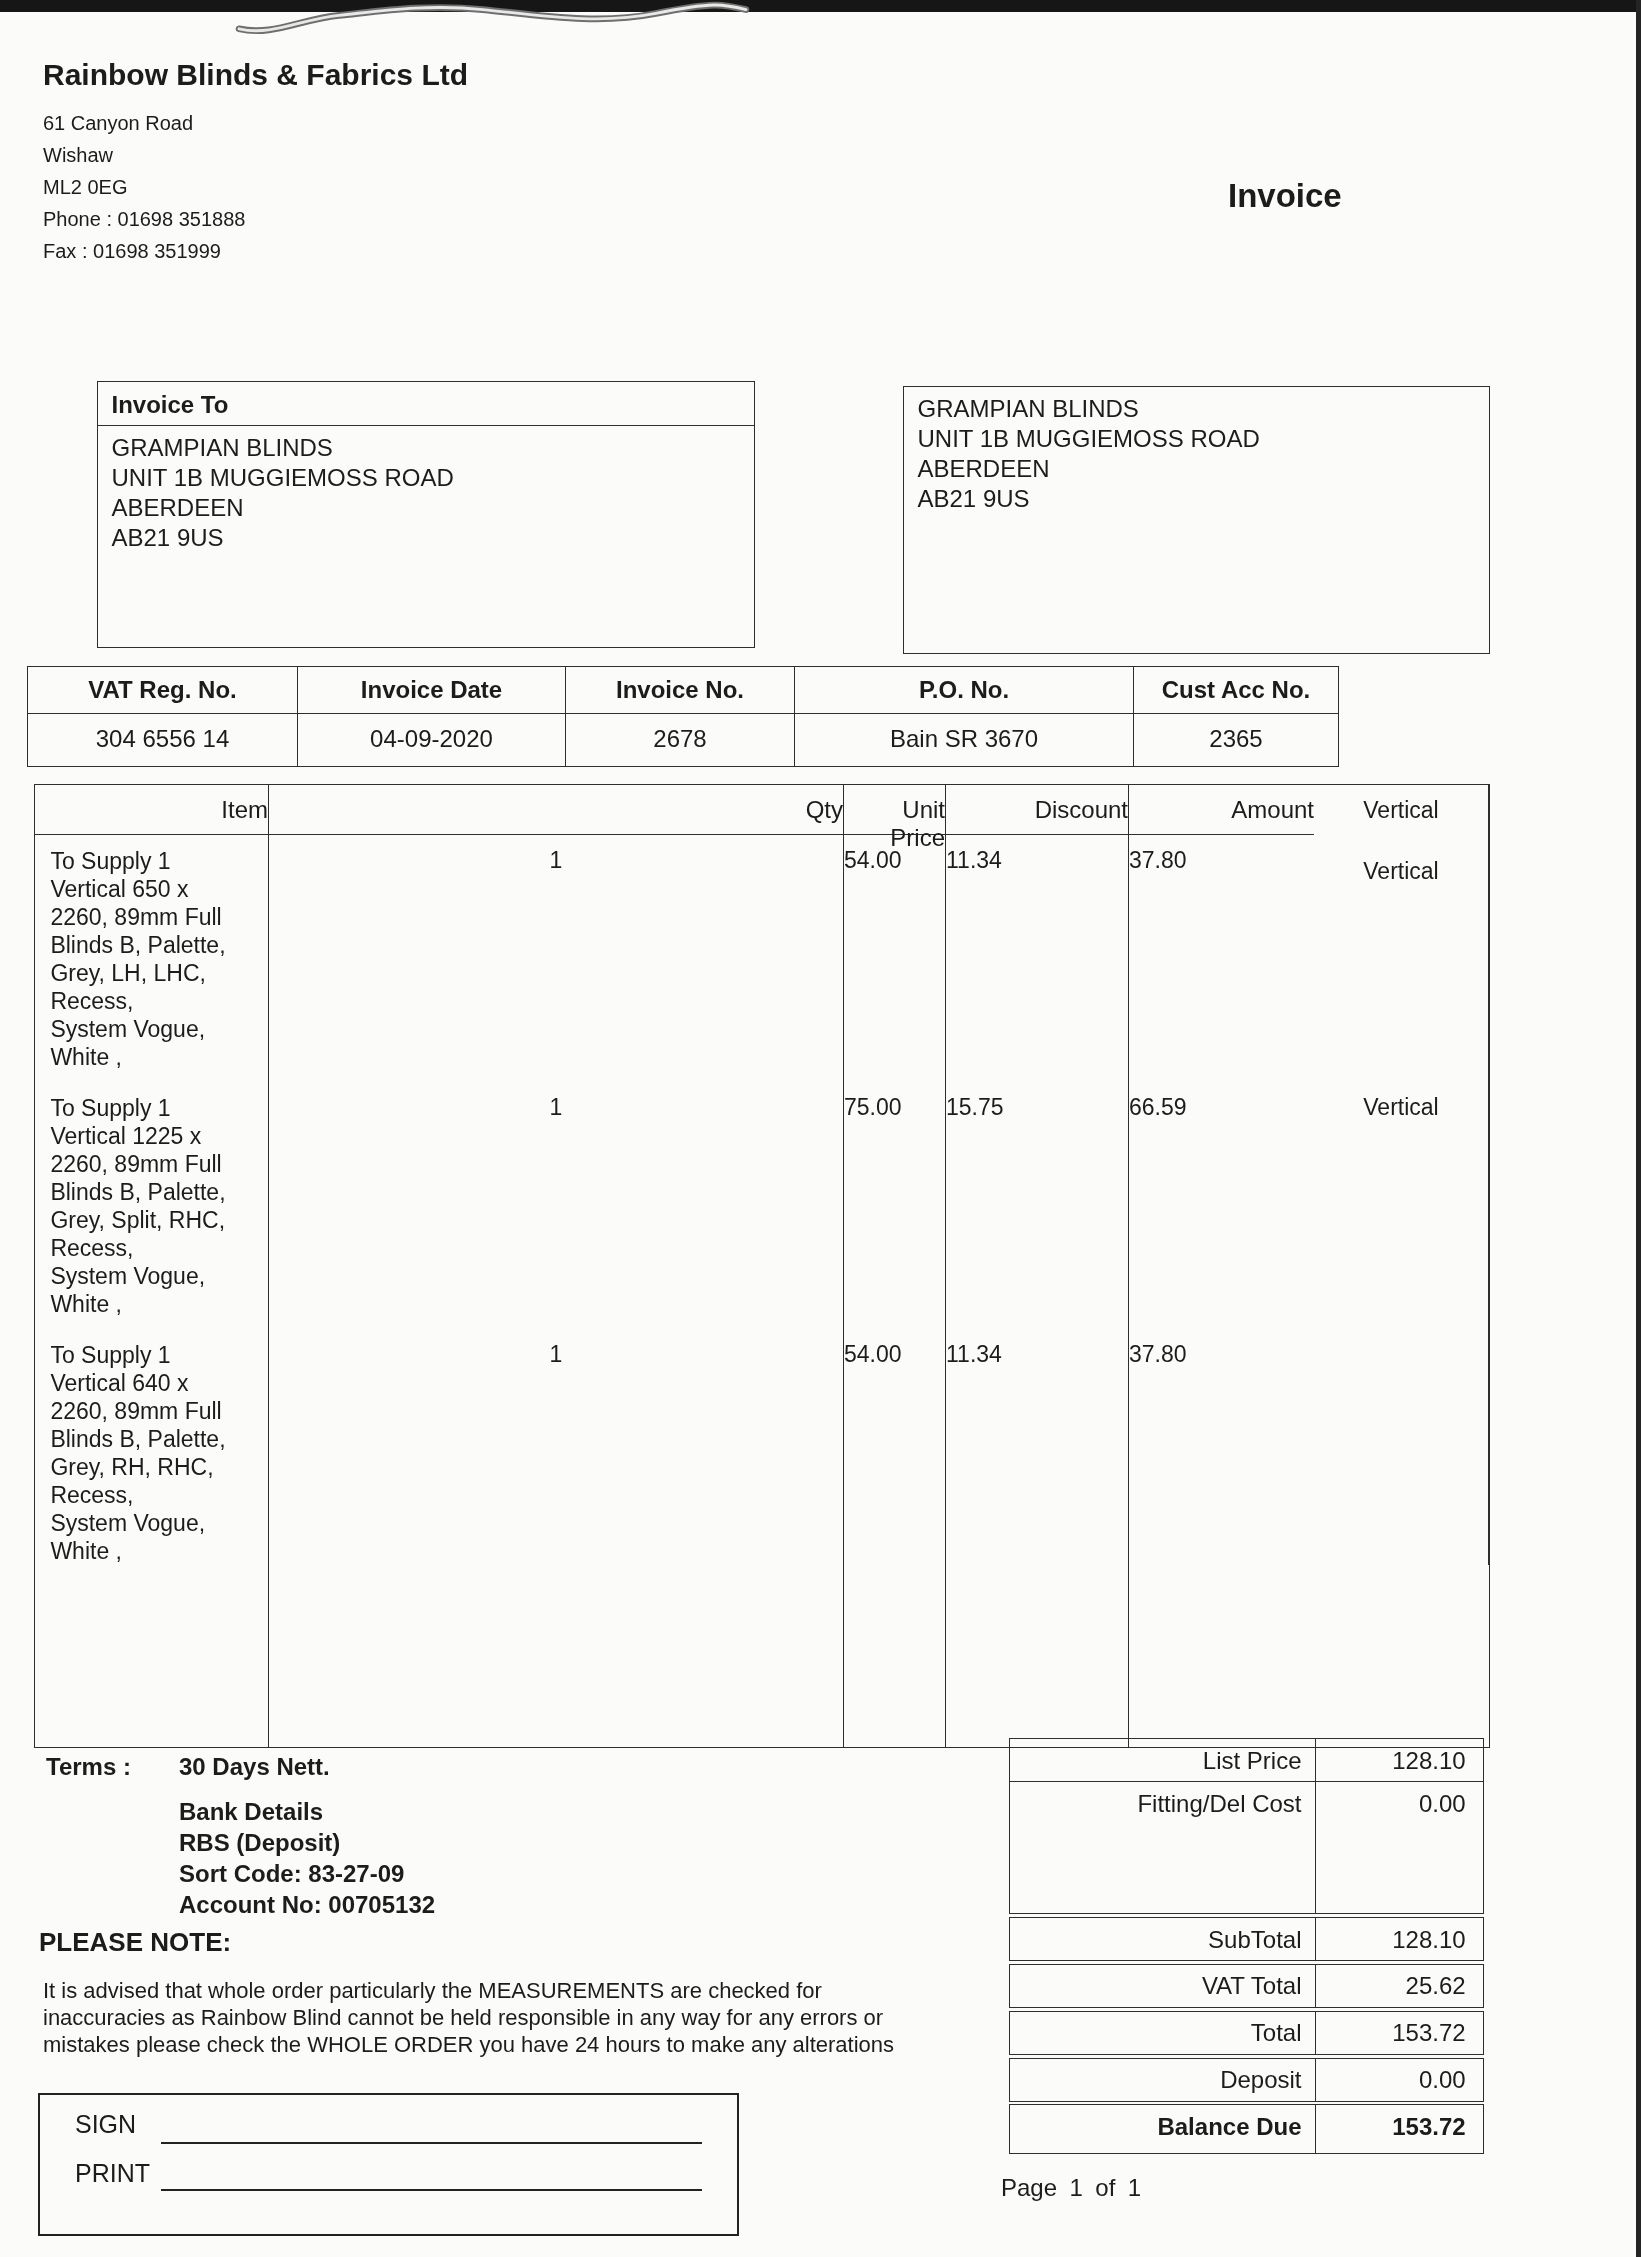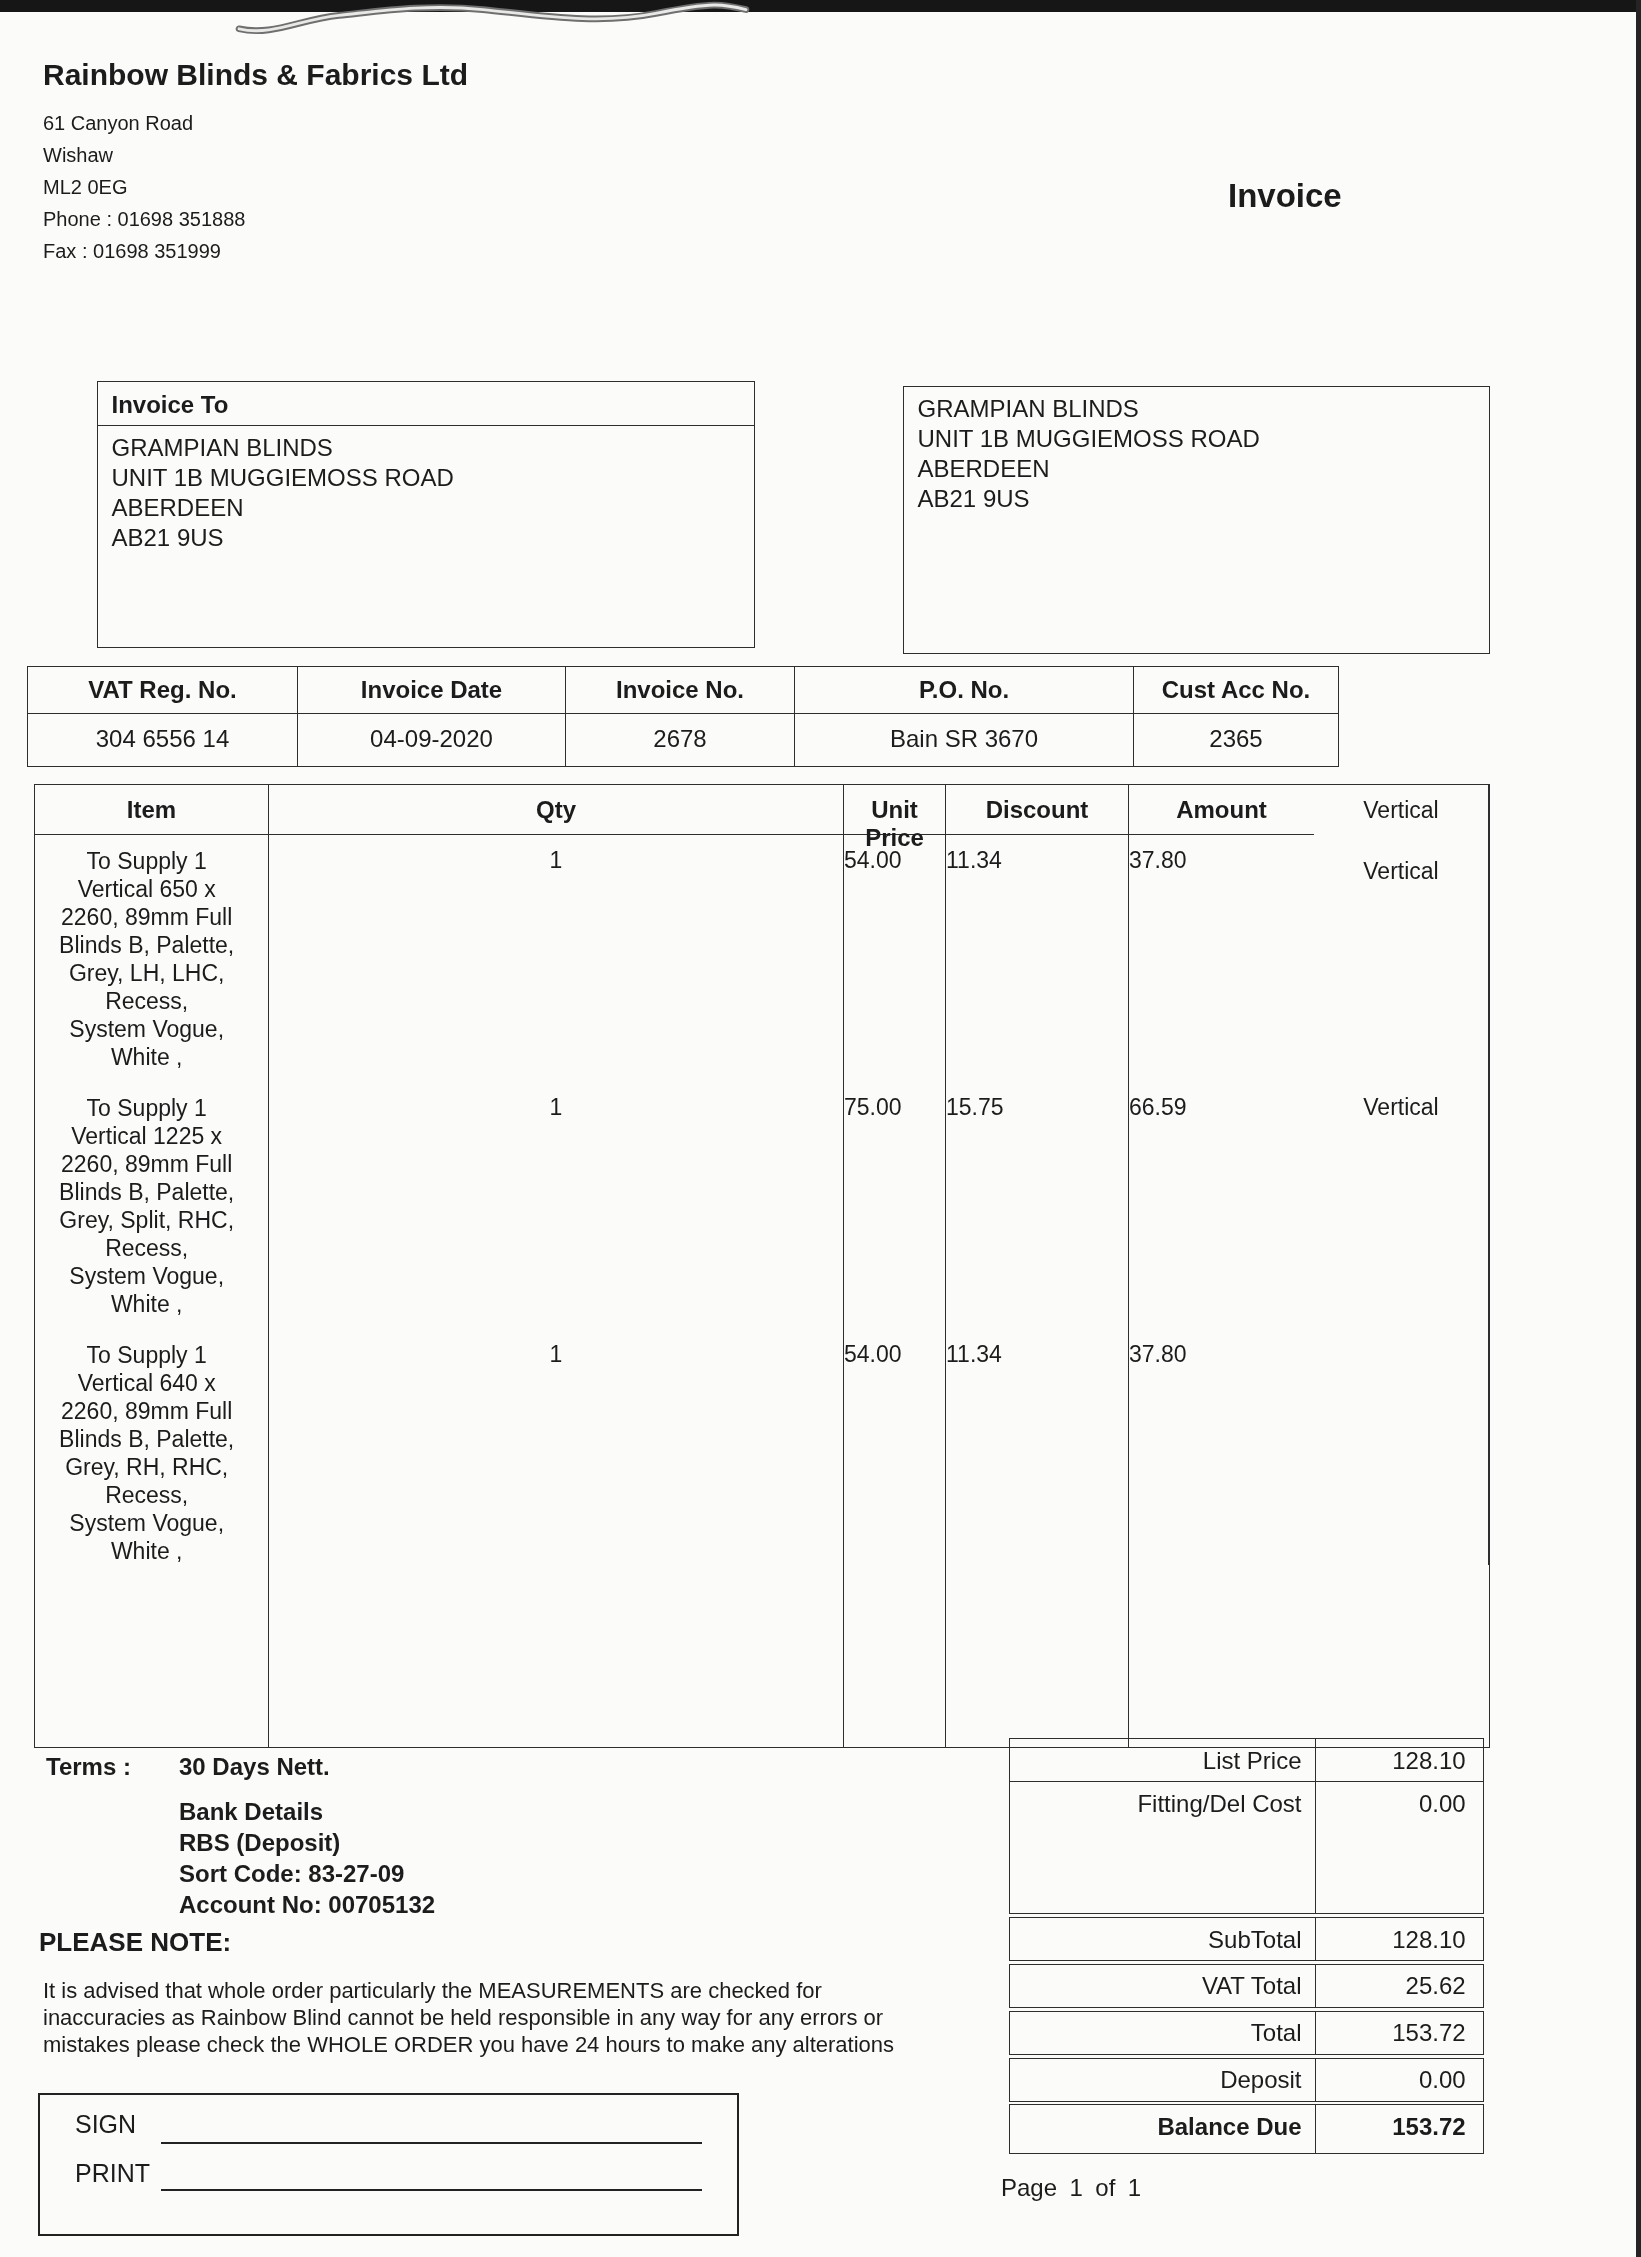--- a/index.html
+++ b/index.html
@@ -36,29 +36,29 @@
              border-right:1.9px solid #2e2e2e; border-bottom:1.9px solid #2e2e2e; }
   .info-th.last { border-right:none; }
   .info-td { font-size:24px; text-align:center; padding:10.6px 3.9px 12.6px; border-right:1.9px solid #2e2e2e; }
   .info-td.last { border-right:none; }
 
   
   .items-table { position:absolute; left:34px; top:784px; width:1456px; height:964px;
                  border:1.9px solid #2e2e2e; display:grid;
                  grid-template-columns:234px 575px 102px 183px 185px 1fr;
                  grid-template-rows:50px auto auto auto 1fr; }
-  .ith { font-size:24px; font-weight:bold; text-align:center; padding-top:10.6px;
+  .ith { font-size:24px; font-weight:normal; text-align:right; padding-top:10.6px;
          border-right:1.9px solid #2e2e2e; border-bottom:1.9px solid #2e2e2e; }
   .ith.last { border-right:none; }
   .cell { border-right:1.9px solid #2e2e2e; font-size:23px; }
   .cell.last { border-right:none; }
   .pt-first { padding-top:11.6px; }
   .pt-next  { padding-top:23px; }
   .c-item { text-align:center; }
-  .c-desc { padding-left:15.4px; padding-right:25px; line-height:28px;text-align:center; }
+  .c-desc { padding-left:15.4px; padding-right:25px; line-height:28px; }
   .c-qty  { text-align:center; }
   .c-num  { }
   .pr-unit { padding-right:24px; }
   .pr-disc { padding-right:43px; }
   .pr-amt  { padding-right:58px; }
 
   
   .terms-label { position:absolute; left:46px;  top:1753px; font-size:24px; font-weight:bold; }
   .terms-value { position:absolute; left:179px; top:1753px; font-size:24px; font-weight:bold; }
   .bank { position:absolute; left:179px; top:1796px; font-size:24px; font-weight:bold; line-height:31px; }

